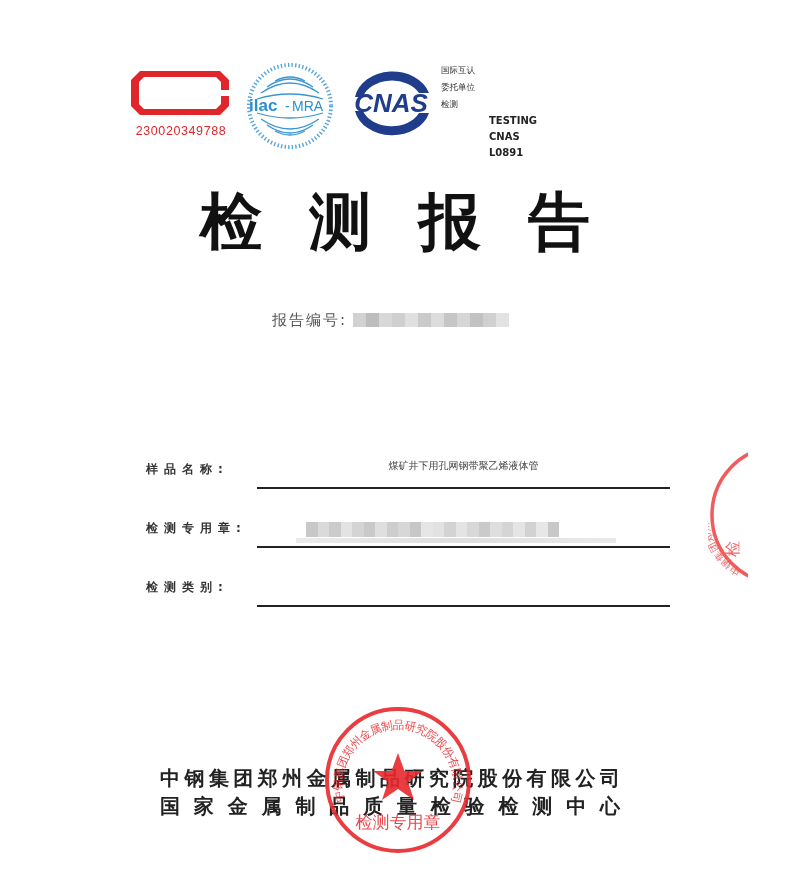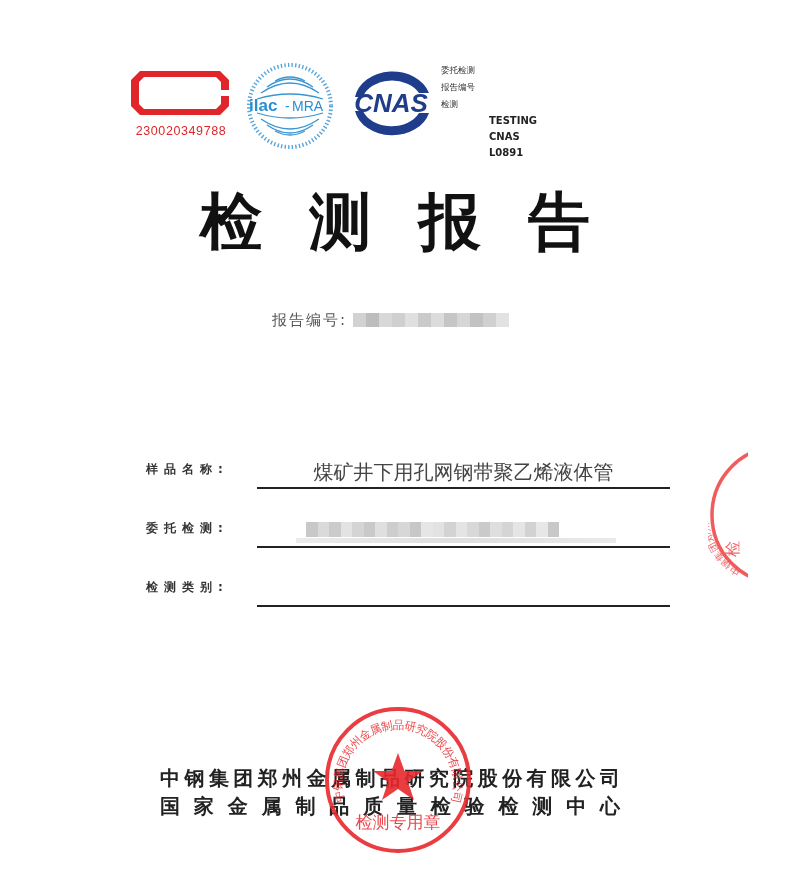--- a/index.html
+++ b/index.html
@@ -35,21 +35,21 @@
     .reportno .lbl { font-size: 15px; color:#555; letter-spacing: 2px; text-align: center; }
     .blur-bar { display:flex; height: 14px; margin-left: 6px; }
     .blur-bar i { display:block; width: 13px; height:14px; }
 
     
     .field { position:absolute; left: 146px; height: 32px; width: 524px; }
     .field .lbl { position:absolute; left:0; top:4px; font-size: 12px; font-weight: bold; color:#333;
                   letter-spacing: 6px; }
     .field .line { position:absolute; left: 111px; right: 0; bottom: 0; height: 2px; background:#222; }
     .field .val { position:absolute; left: 111px; right:0; top: 2px; text-align:center;
-                  font-family: "DejaVu Serif", "Liberation Serif", serif; font-size: 20px; color:#444; }
+                  font-family: "DejaVu Serif", "Liberation Serif", serif; font-size: 10px; color:#444; }
     .field .blur { position:absolute; left: 160px; top: 6px; height: 15px; display:flex; }
     .field .blur i { display:block; width: 11.5px; height: 15px; }
     .field .blur-under { position:absolute; left: 150px; top: 22px; width: 320px; height: 5px;
                          background: linear-gradient(90deg, #e6e6e6, #d6d6d6, #e4e4e4); opacity: .8; }
 
     
     .org { position:absolute; left: 160px; width: 460px; font-size: 20px; font-weight: bold; color:#222;
            display:flex; justify-content: space-between; line-height: 26px; }
 
     .stamp { left: 323px; top: 705px; width: 150px; height: 150px; }
@@ -85,22 +85,22 @@
 </div>
 
 <div class="abs cnas">
   <svg width="92" height="72" viewBox="0 0 92 72">
     <path d="M10 30 A38 30 0 0 1 84 26 L74 26 A30 22 0 0 0 18 30 Z" fill="#1f3d8a"></path>
     <path d="M10 44 A38 30 0 0 0 84 46 L74 46 A30 22 0 0 1 18 44 Z" fill="#1f3d8a"></path>
     <text x="46" y="45" text-anchor="middle" font-family="Liberation Sans, sans-serif" font-style="italic" font-weight="bold" font-size="26" fill="#1f3d8a">CNAS</text>
   </svg>
 </div>
 <div class="abs cnas-side">
-  <div class="cn">委托检测</div>
-  <div class="cn">报告编号</div>
+  <div class="cn">国际互认</div>
+  <div class="cn">委托单位</div>
   <div class="cn">检测</div>
   <div class="en">TESTING</div>
   <div class="en">CNAS L0891</div>
 </div>
 
 <div class="title-wrap">
   <span>检</span>
   <span>测</span>
   <span>报</span>
   <span>告</span>
@@ -124,21 +124,21 @@
   </div>
 </div>
 
 <div class="field" style="top:457px;">
   <span class="lbl">样品名称:</span>
   <span class="val">煤矿井下用孔网钢带聚乙烯液体管</span>
   <div class="line"></div>
 </div>
 
 <div class="field" style="top:516px;">
-  <span class="lbl">委托检测:</span>
+  <span class="lbl">检测专用章:</span>
   <div class="blur-under"></div>
   <div class="blur">
     <i style="background:#c8c8c8"></i>
       <i style="background:#dadada"></i>
       <i style="background:#cbcbcb"></i>
     <i style="background:#e3e3e3"></i>
       <i style="background:#d4d4d4"></i>
       <i style="background:#c9c9c9"></i>
     <i style="background:#dfdfdf"></i>
       <i style="background:#cdcdcd"></i>

